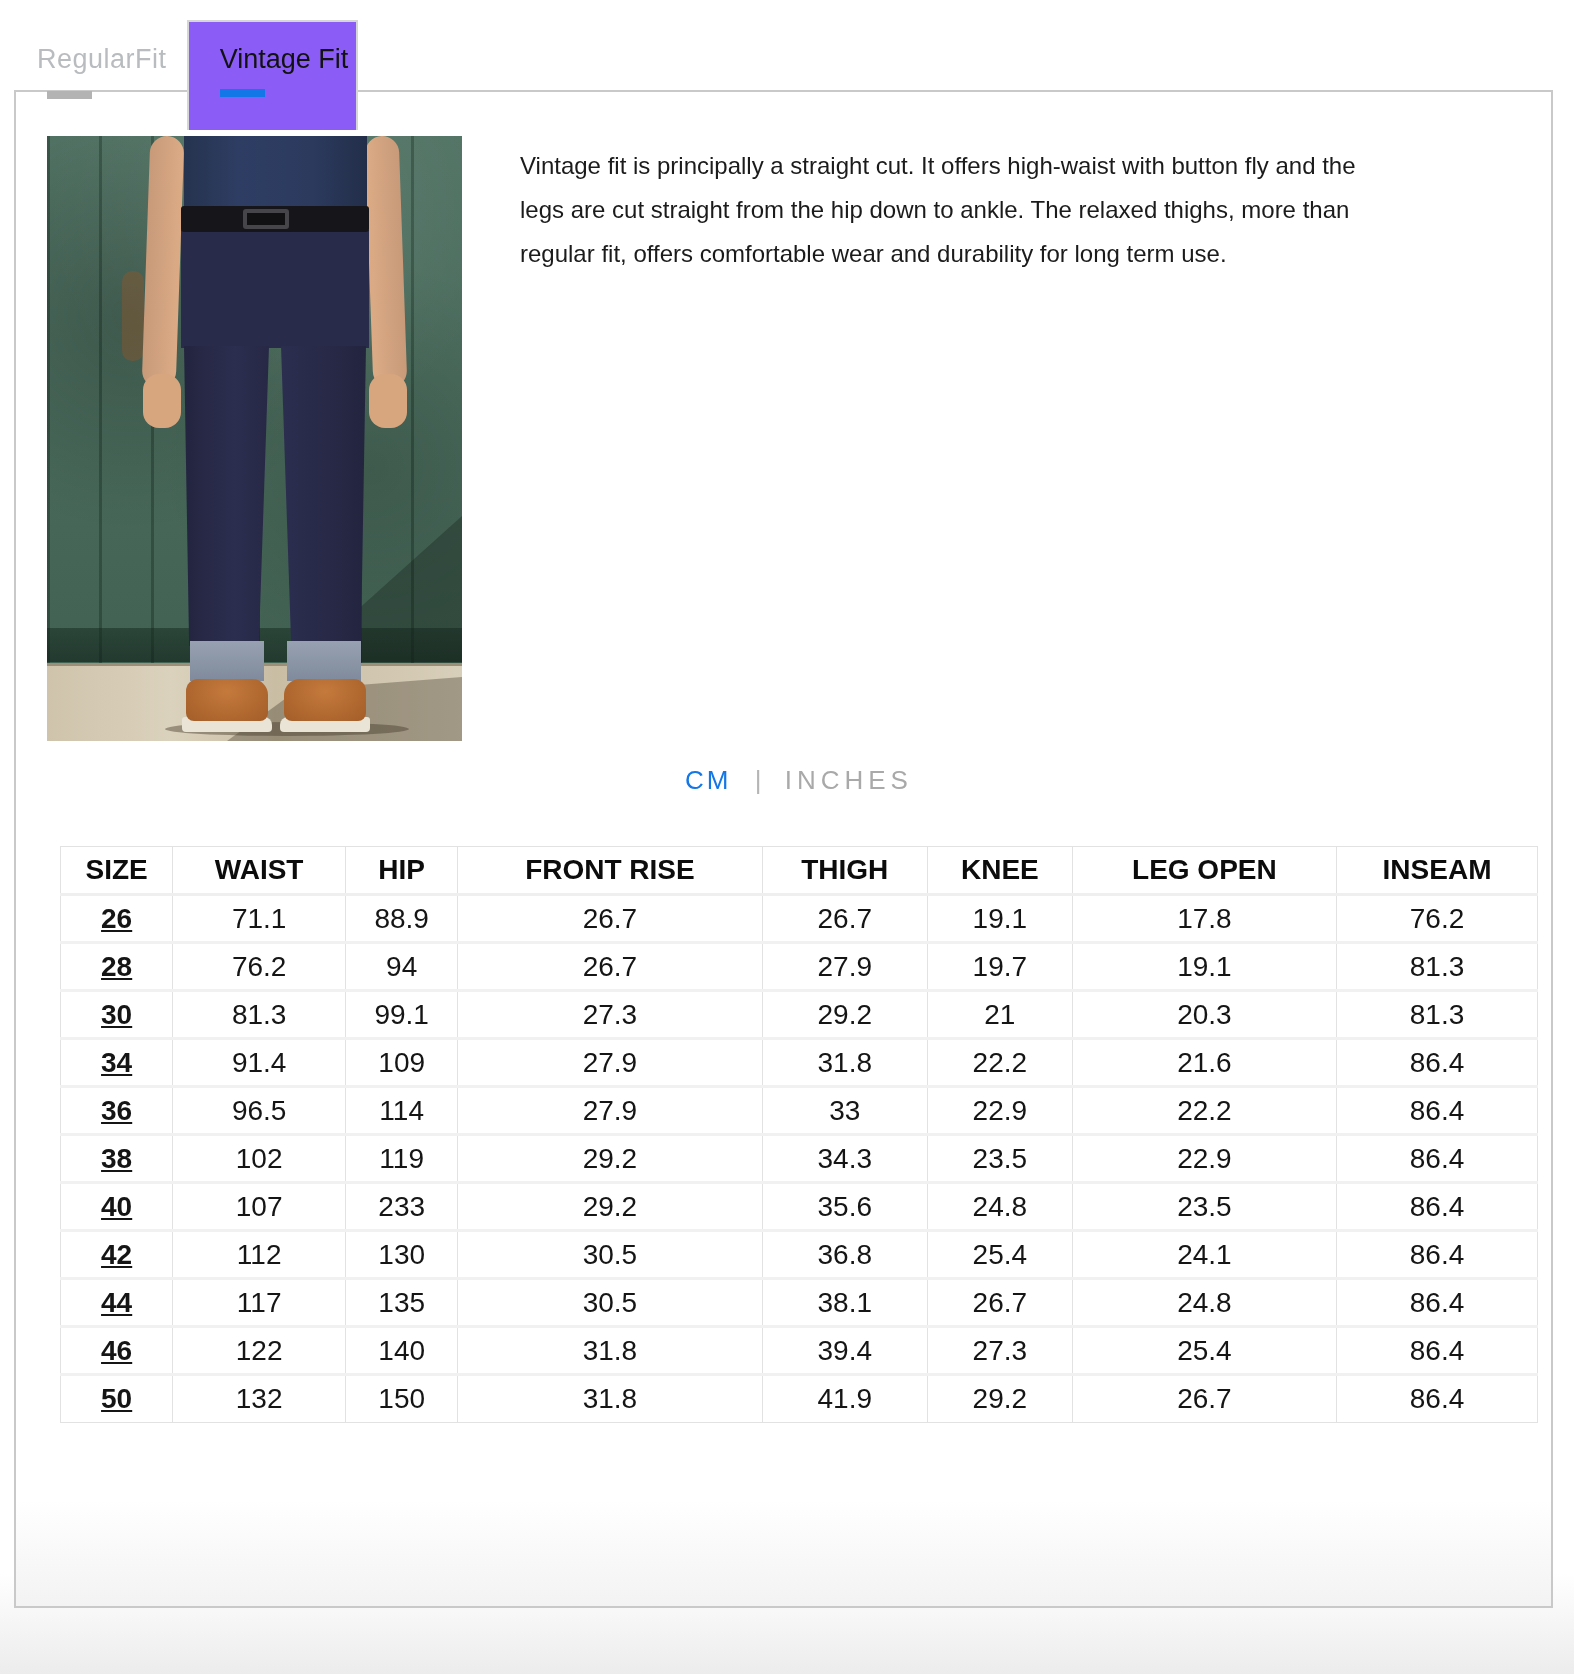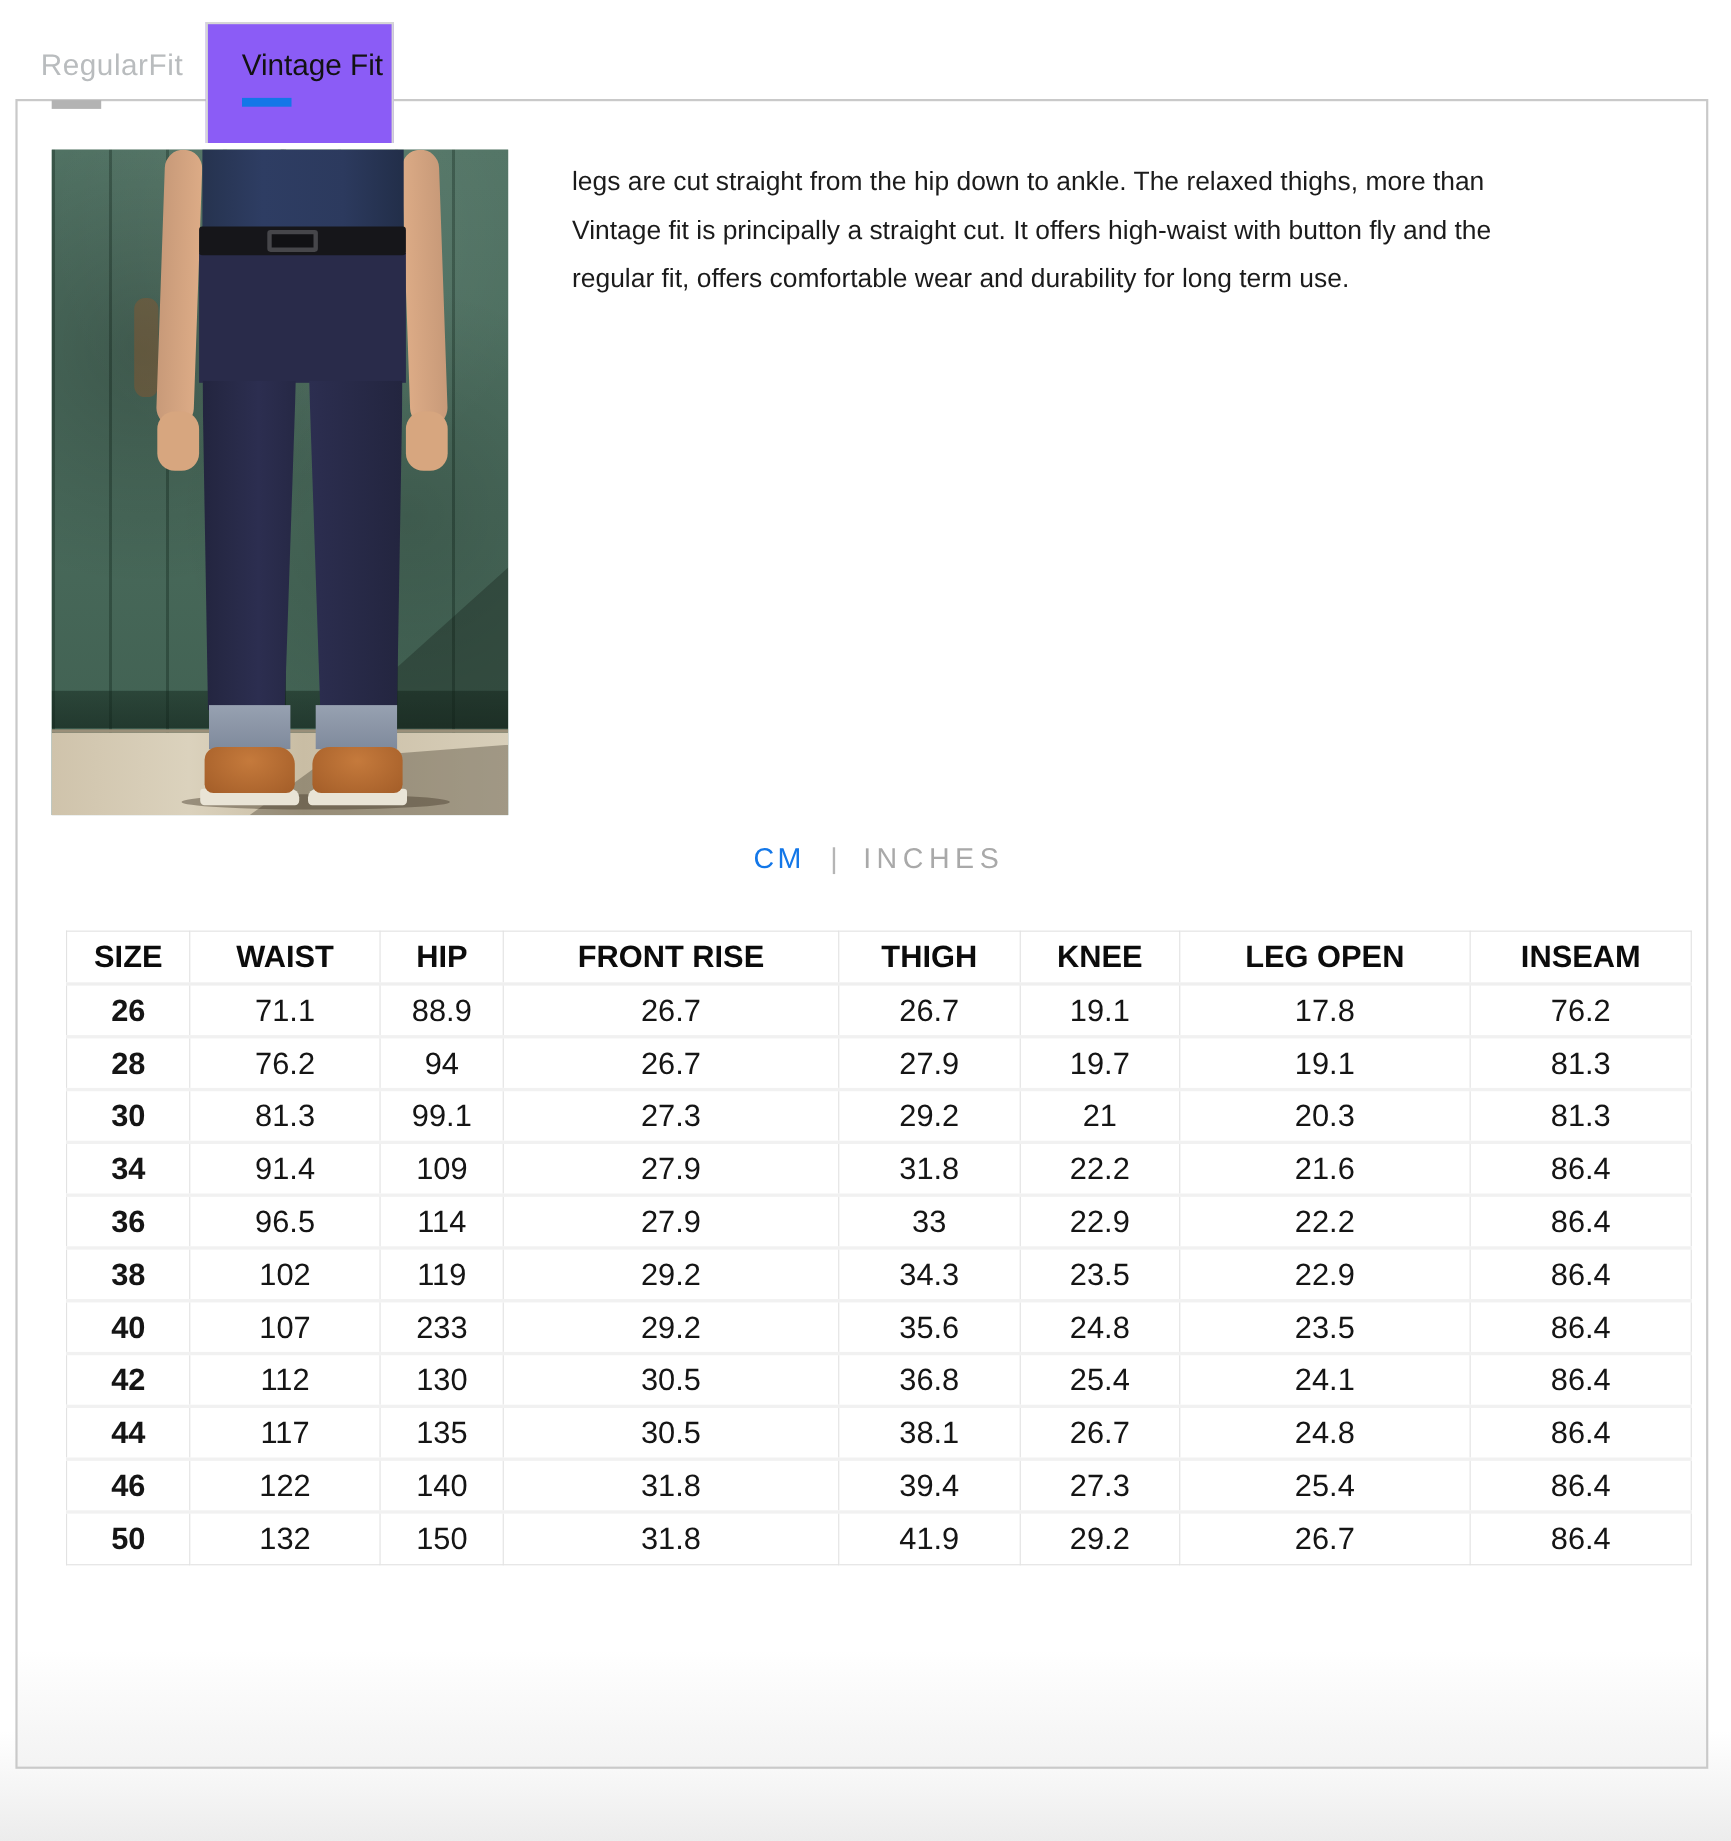--- a/index.html
+++ b/index.html
@@ -94,21 +94,21 @@
 
   
   .size-table { margin:50px auto 0 auto; width:1478px; border-collapse:collapse; table-layout:fixed; }
   .size-table th, .size-table td {
     border:1px solid #e2e2e2; height:48px; text-align:center;
     font-size:28px; color:#151515; padding:0;
   }
   .size-table thead tr { border-bottom:3px solid #efefef; }
   .size-table tbody tr { border-top:3px solid #f1f1f1; }
   .size-table th { font-weight:bold; color:#0c0c0c; }
-  .size-table td.size-col { font-weight:bold; }
+  .size-table td.size-col { font-weight:bold;text-decoration:underline; }
 </style>
 </head>
 <body>
 
 <div class="tabs">
   <div class="tab-inactive">
     <div class="tab-label">RegularFit</div>
     <div class="tab-bar"></div>
   </div>
   <div class="tab-active">
@@ -142,22 +142,22 @@
         <div class="cuff-l"></div>
         <div class="cuff-r"></div>
         <div class="shadow-under"></div>
         <div class="sole-l"></div>
         <div class="sole-r"></div>
         <div class="boot-l"></div>
         <div class="boot-r"></div>
       </div>
 
       <div class="desc">
+        <div class="desc-line">Vintage fit is principally a straight cut. It offers high-waist with button fly and the</div>
         <div class="desc-line">legs are cut straight from the hip down to ankle. The relaxed thighs, more than</div>
-        <div class="desc-line">Vintage fit is principally a straight cut. It offers high-waist with button fly and the</div>
         <div class="desc-line">regular fit, offers comfortable wear and durability for long term use.</div>
       </div>
     </div>
 
     <div class="unit-toggle">
       <span class="unit-cm">CM</span>
       <span class="unit-sep">|</span>
       <span class="unit-inches">INCHES</span>
     </div>
 

